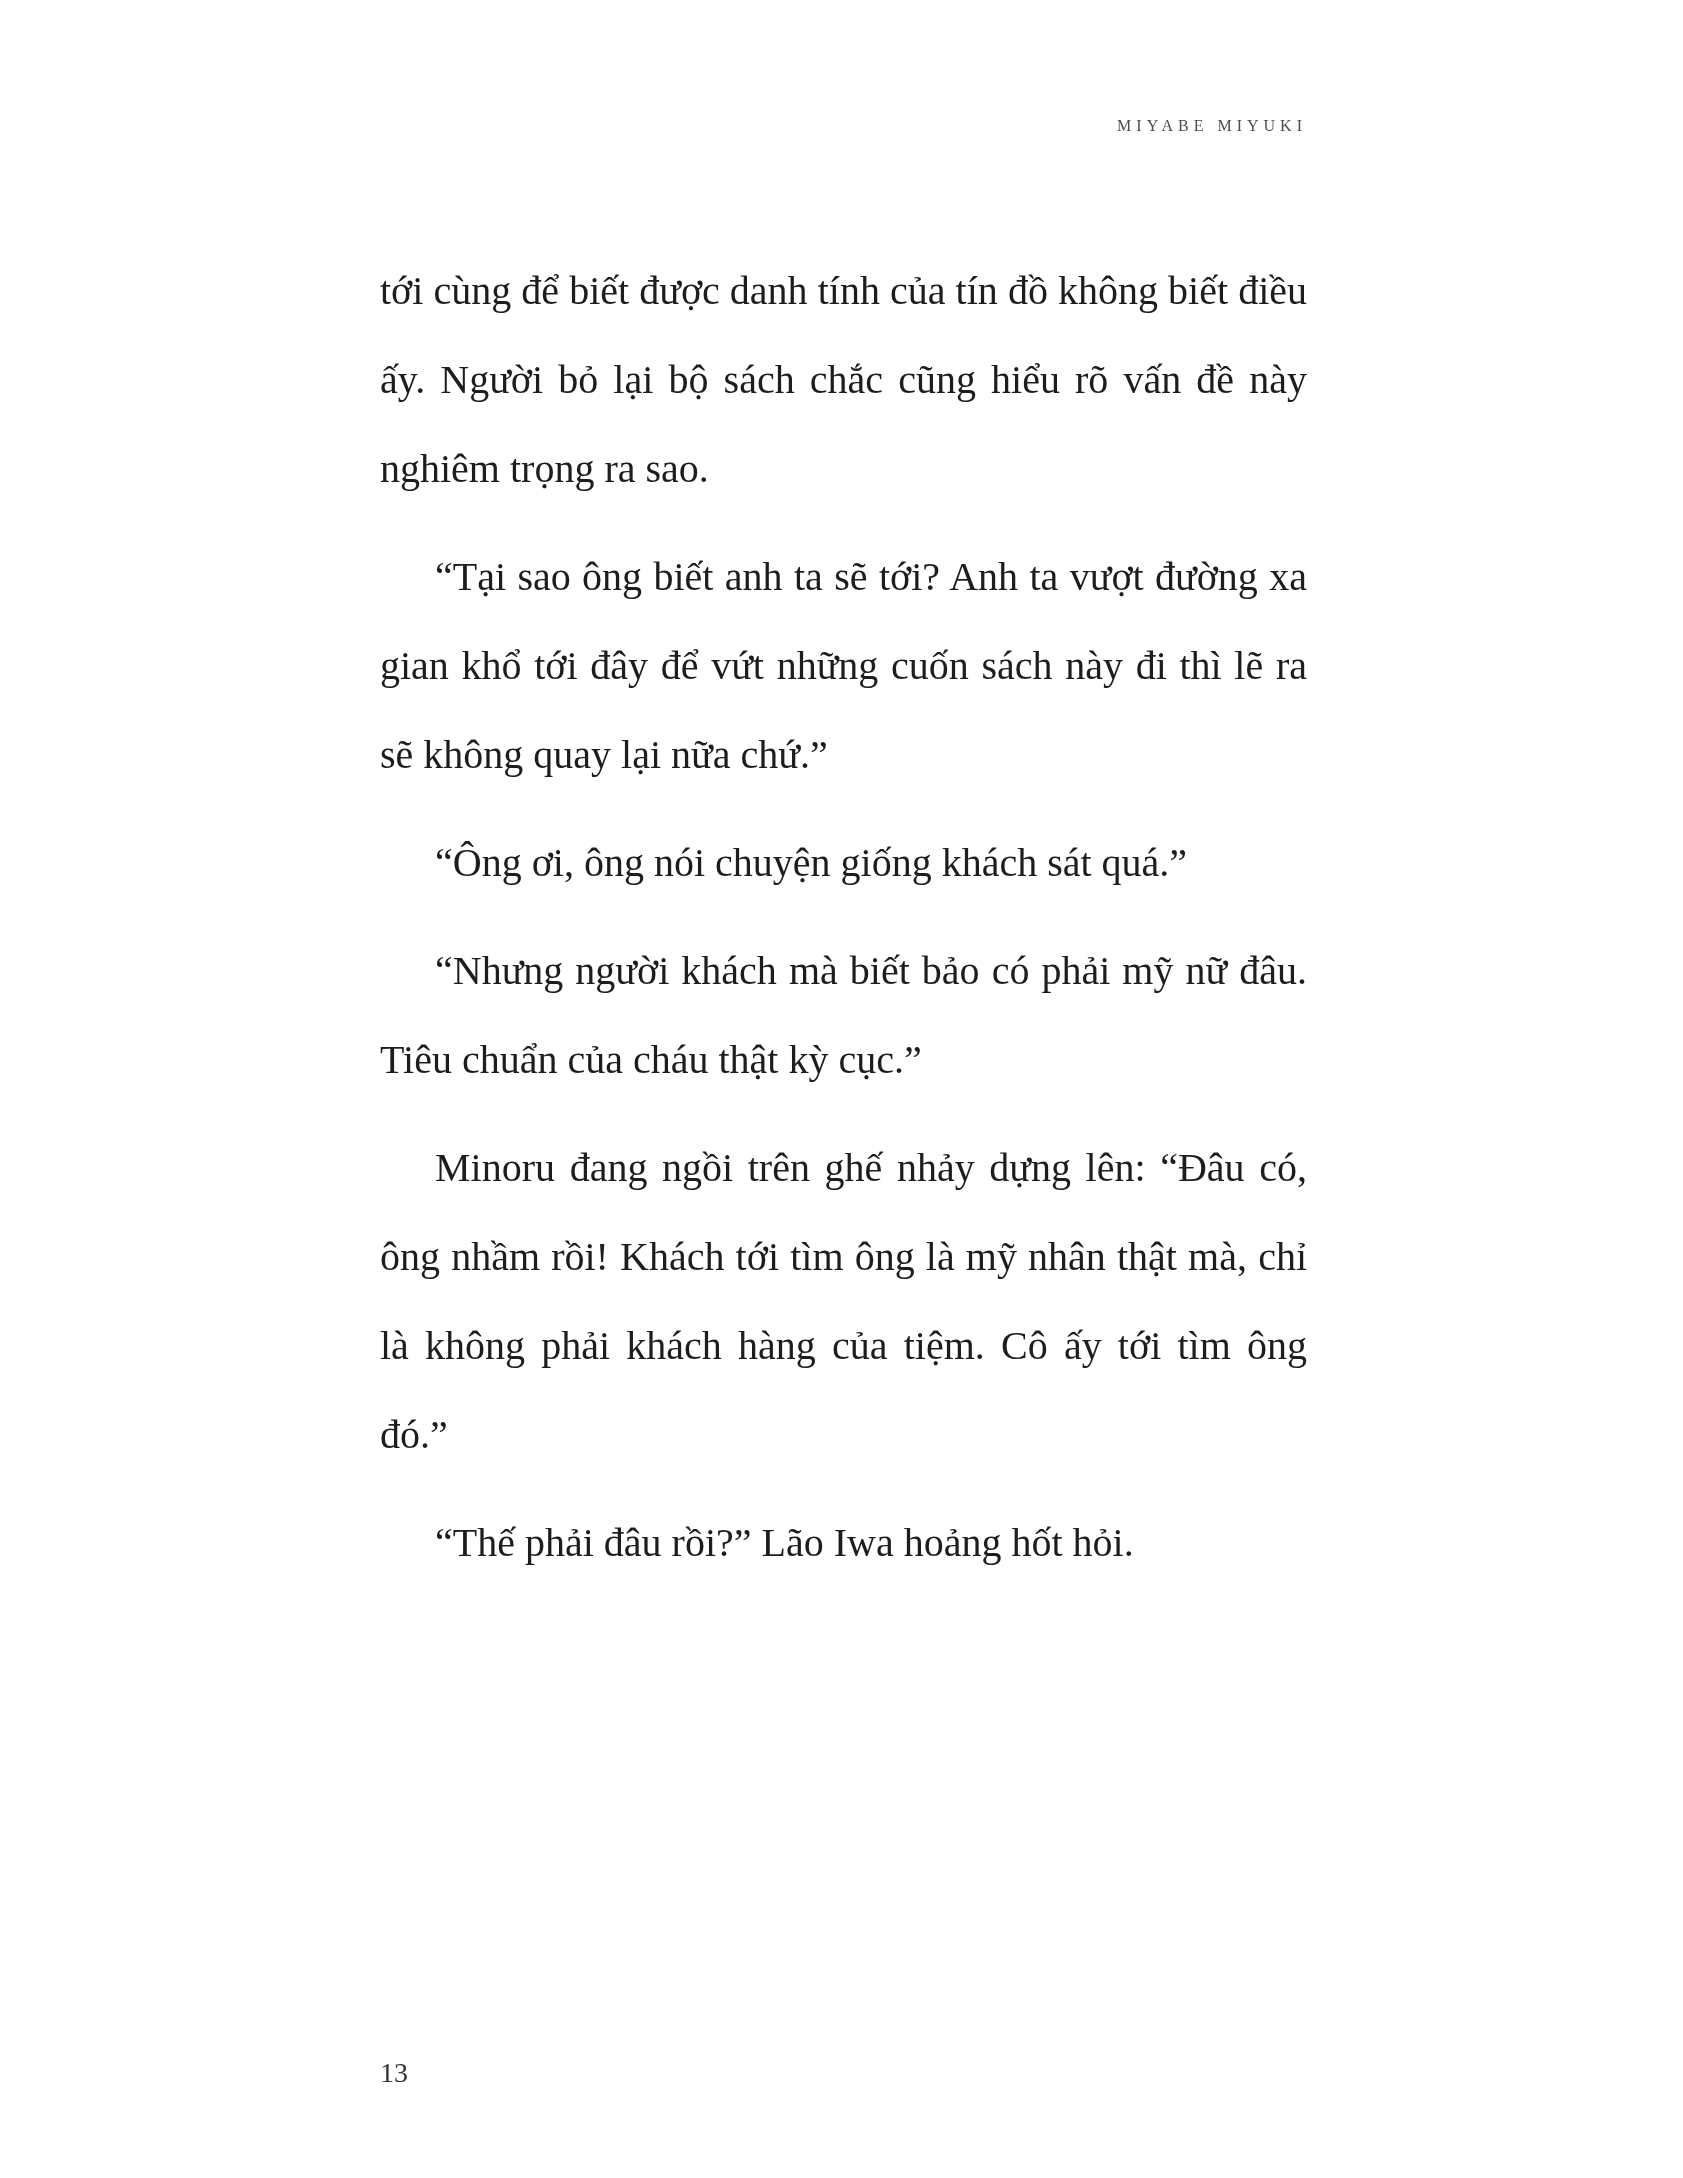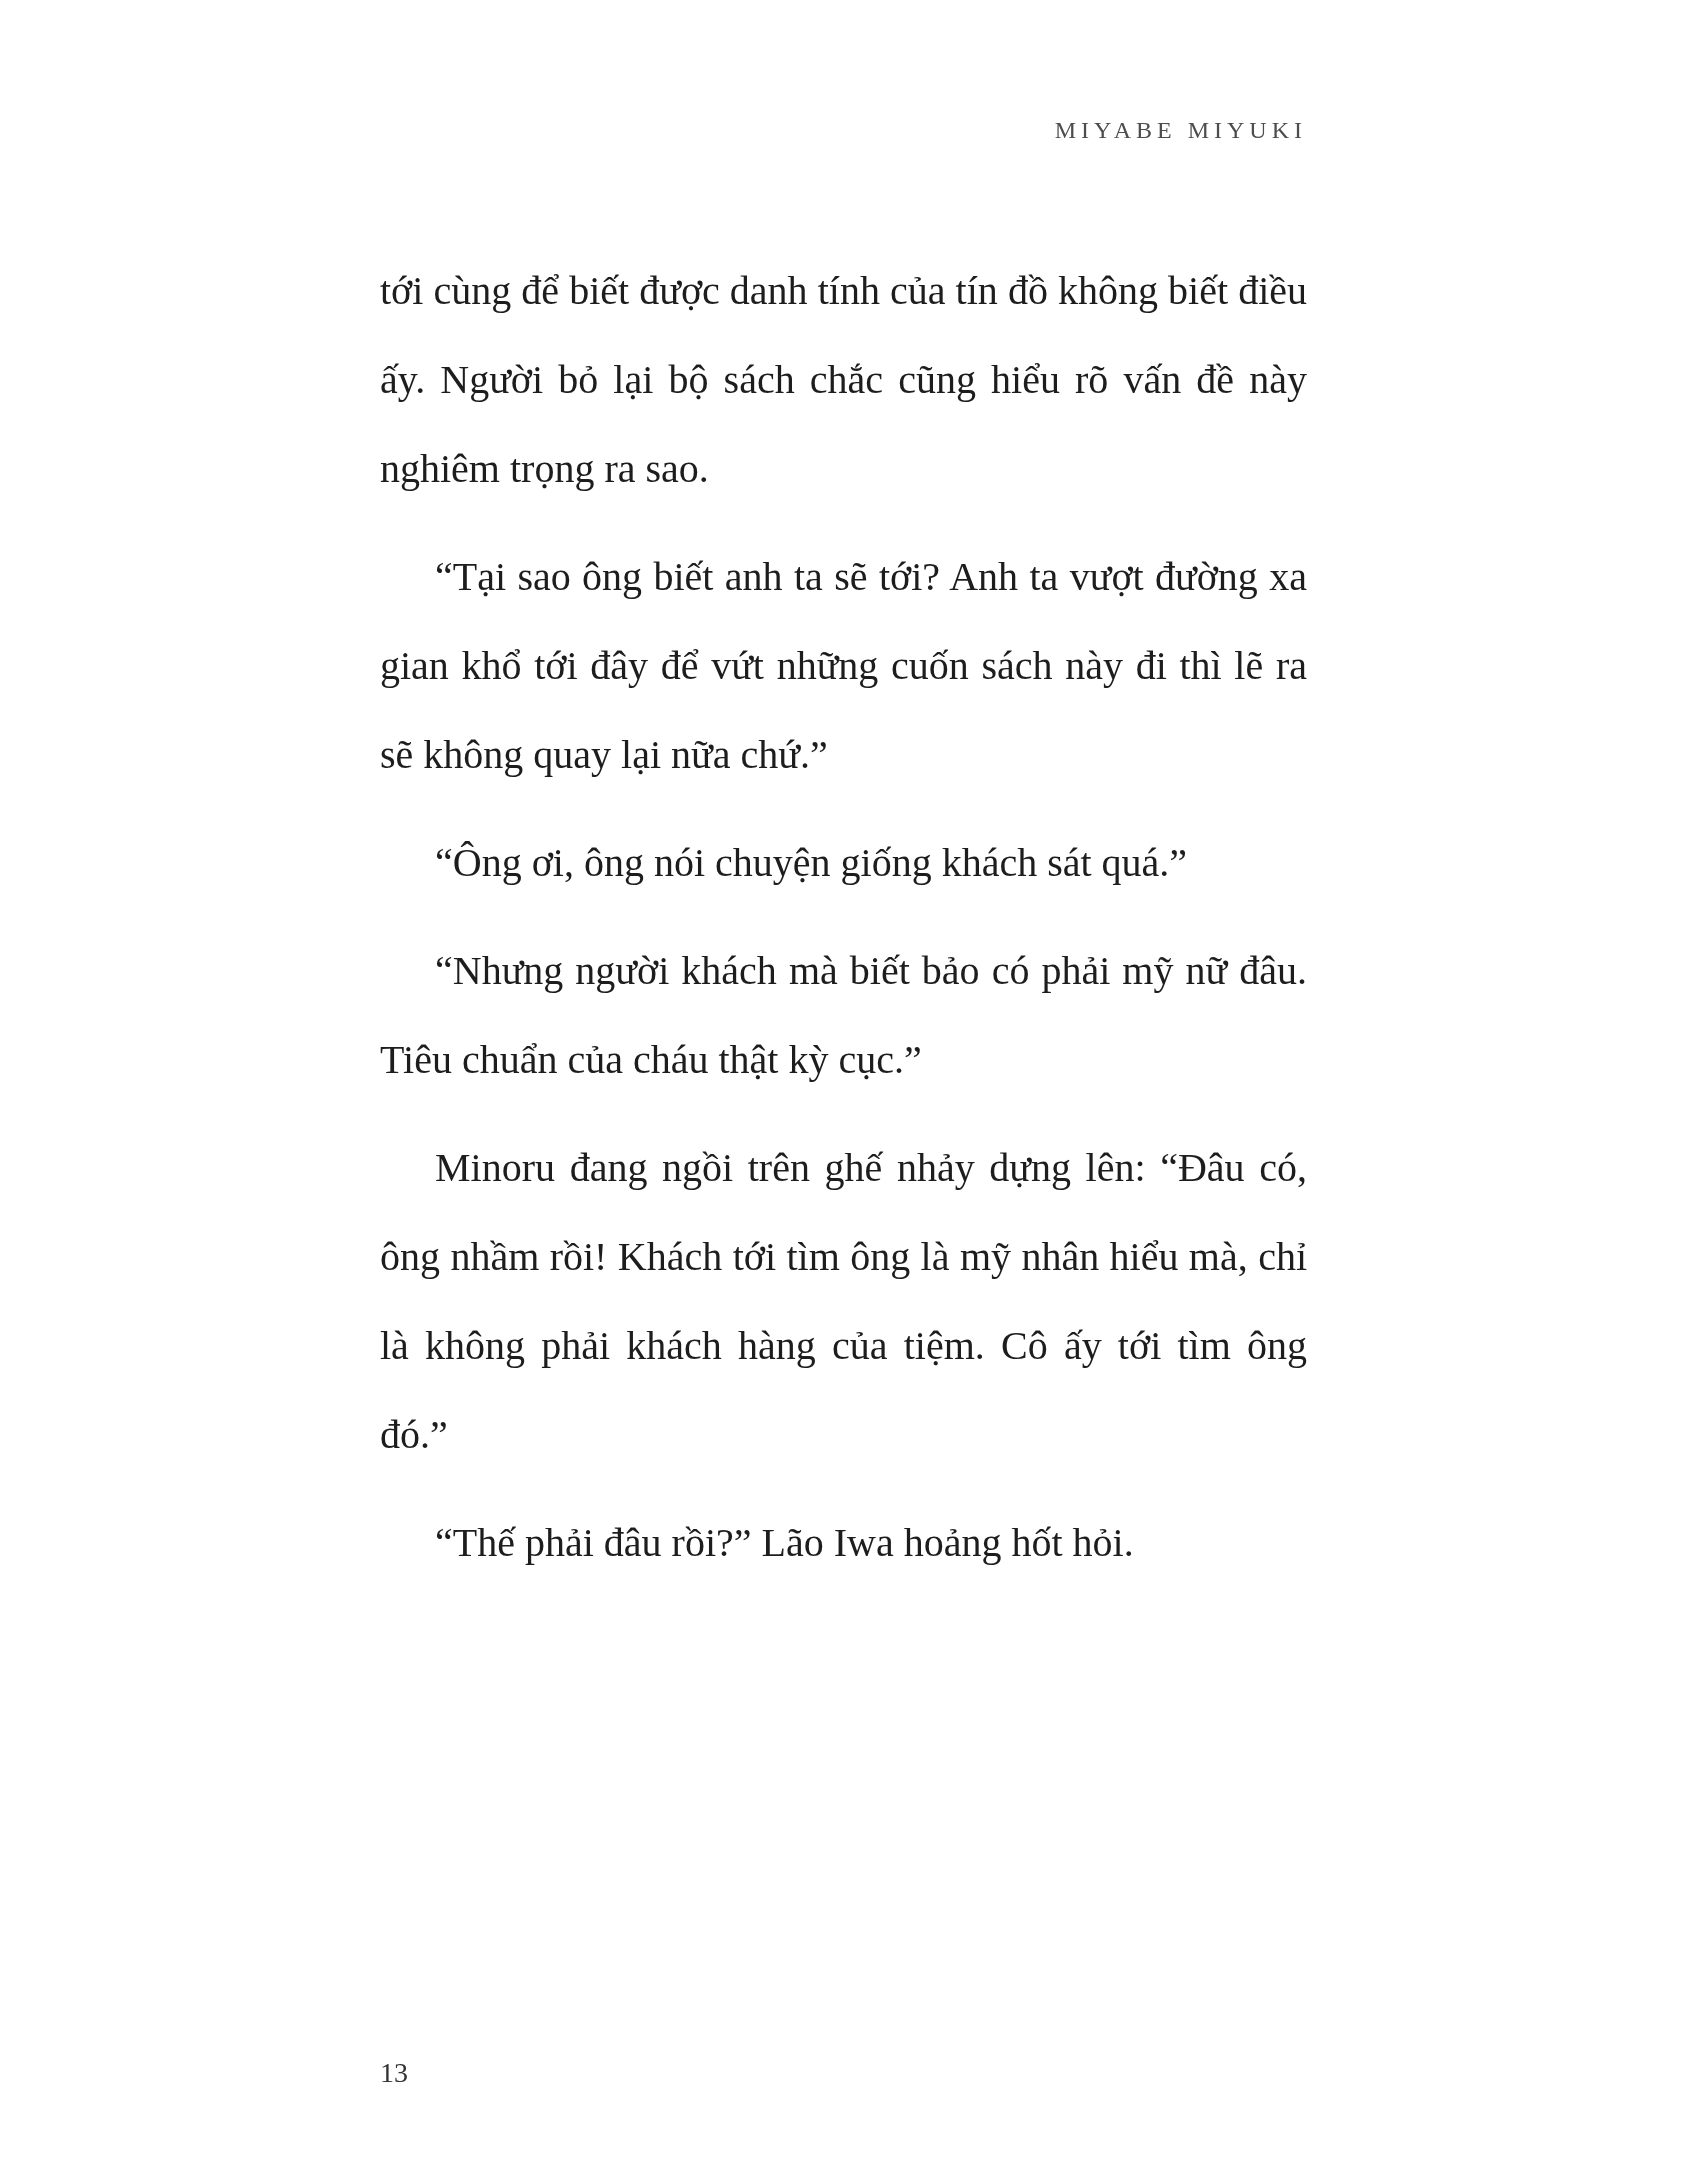--- a/index.html
+++ b/index.html
@@ -19,21 +19,21 @@
     position: absolute;
     inset: 0;
     background: #ffffff;
   }
   .running-head {
     position: absolute;
     top: 117px;
     left: 380px;
     width: 927px;
     text-align: right;
-    font-size: 24px;
+    font-size: 16px;
     letter-spacing: 5px;
     color: #4d4d4d;
     font-variant: normal;
   }
   .text-block {
     position: absolute;
     top: 246px;
     left: 380px;
     width: 927px;
     font-size: 40px;
@@ -65,21 +65,21 @@
 
   <header class="running-head">
     <span>MIYABE MIYUKI</span>
   </header>
 
   <main class="text-block" id="paragraphs">
       <p class="para">tới cùng để biết được danh tính của tín đồ không biết điều ấy. Người bỏ lại bộ sách chắc cũng hiểu rõ vấn đề này nghiêm trọng ra sao.</p>
       <p class="para indent">“Tại sao ông biết anh ta sẽ tới? Anh ta vượt đường xa gian khổ tới đây để vứt những cuốn sách này đi thì lẽ ra sẽ không quay lại nữa chứ.”</p>
       <p class="para indent">“Ông ơi, ông nói chuyện giống khách sát quá.”</p>
       <p class="para indent">“Nhưng người khách mà biết bảo có phải mỹ nữ đâu. Tiêu chuẩn của cháu thật kỳ cục.”</p>
-      <p class="para indent">Minoru đang ngồi trên ghế nhảy dựng lên: “Đâu có, ông nhầm rồi! Khách tới tìm ông là mỹ nhân hiểu mà, chỉ là không phải khách hàng của tiệm. Cô ấy tới tìm ông đó.”</p>
+      <p class="para indent">Minoru đang ngồi trên ghế nhảy dựng lên: “Đâu có, ông nhầm rồi! Khách tới tìm ông là mỹ nhân thật mà, chỉ là không phải khách hàng của tiệm. Cô ấy tới tìm ông đó.”</p>
       <p class="para indent">“Thế phải đâu rồi?” Lão Iwa hoảng hốt hỏi.</p>
     </main>
 
   <footer class="folio">
     <span>13</span>
   </footer>
 
 </div>
 
 

